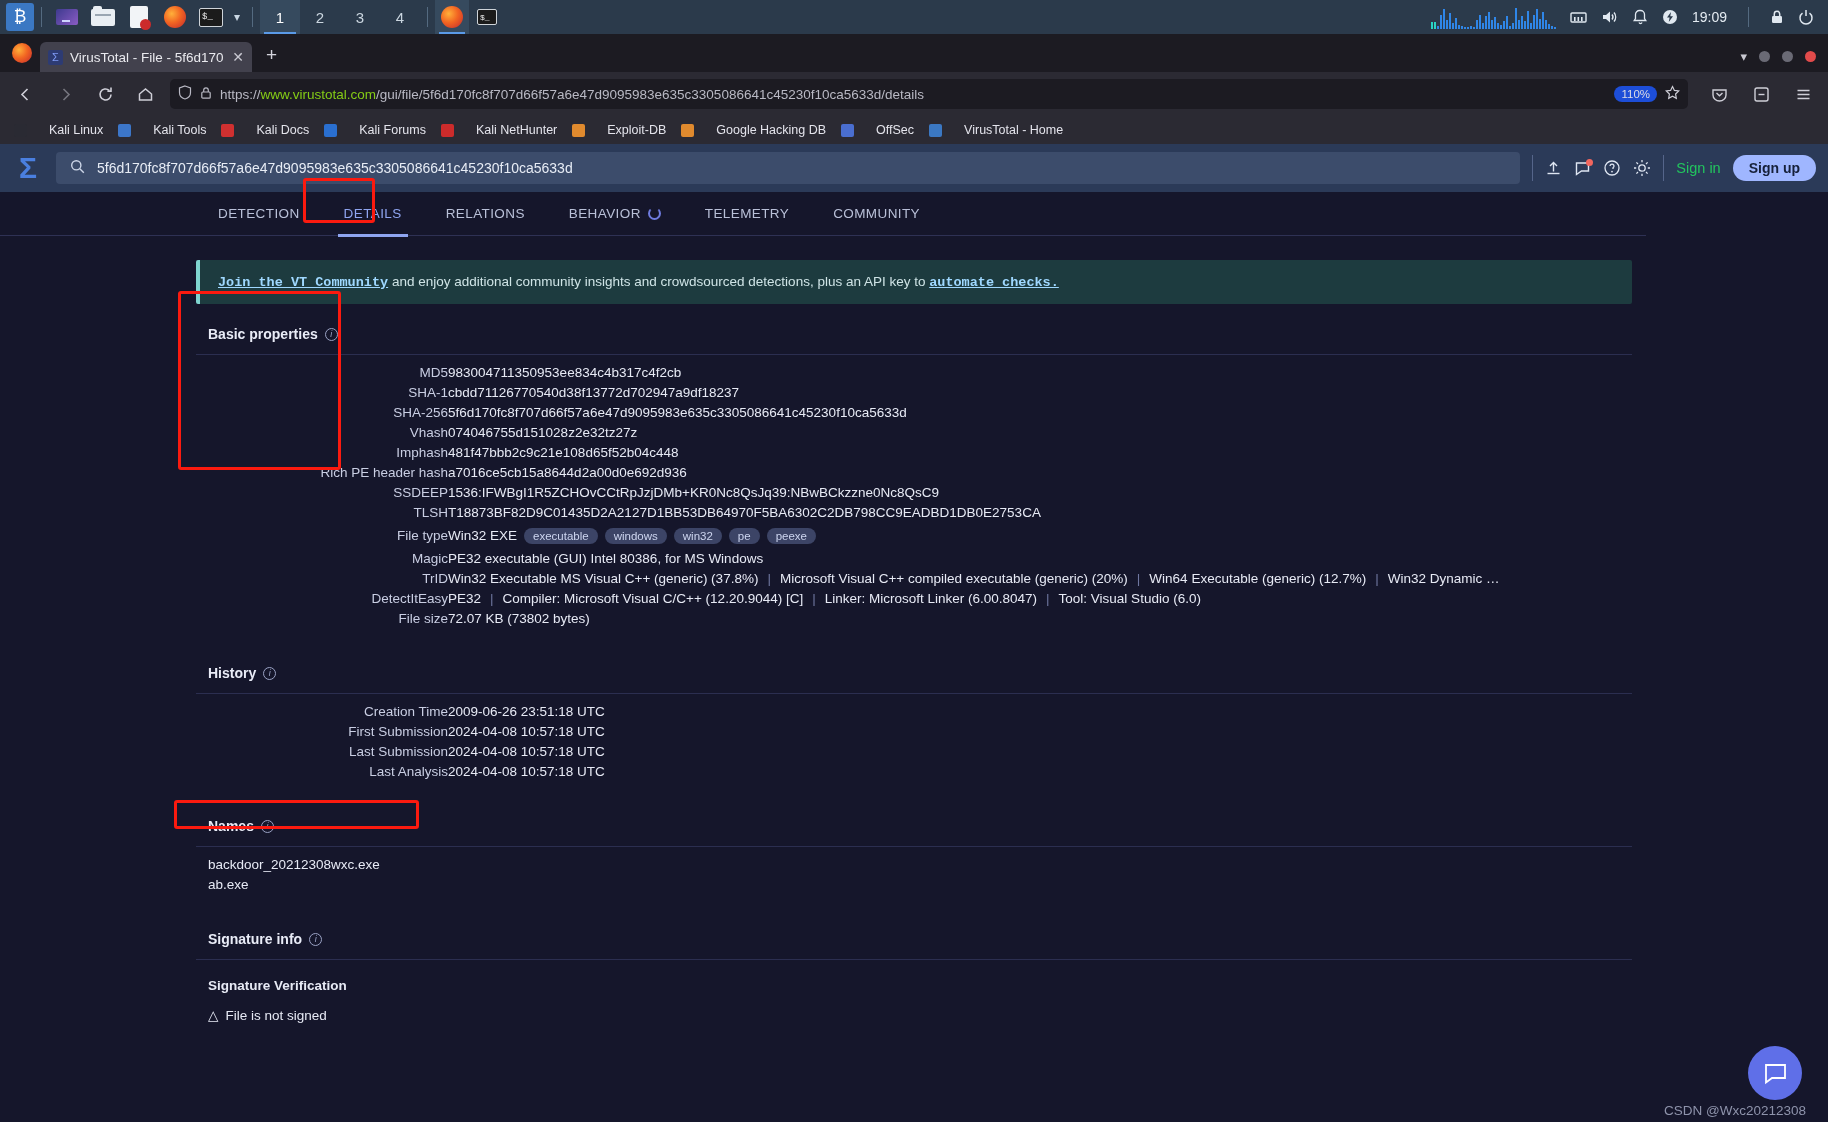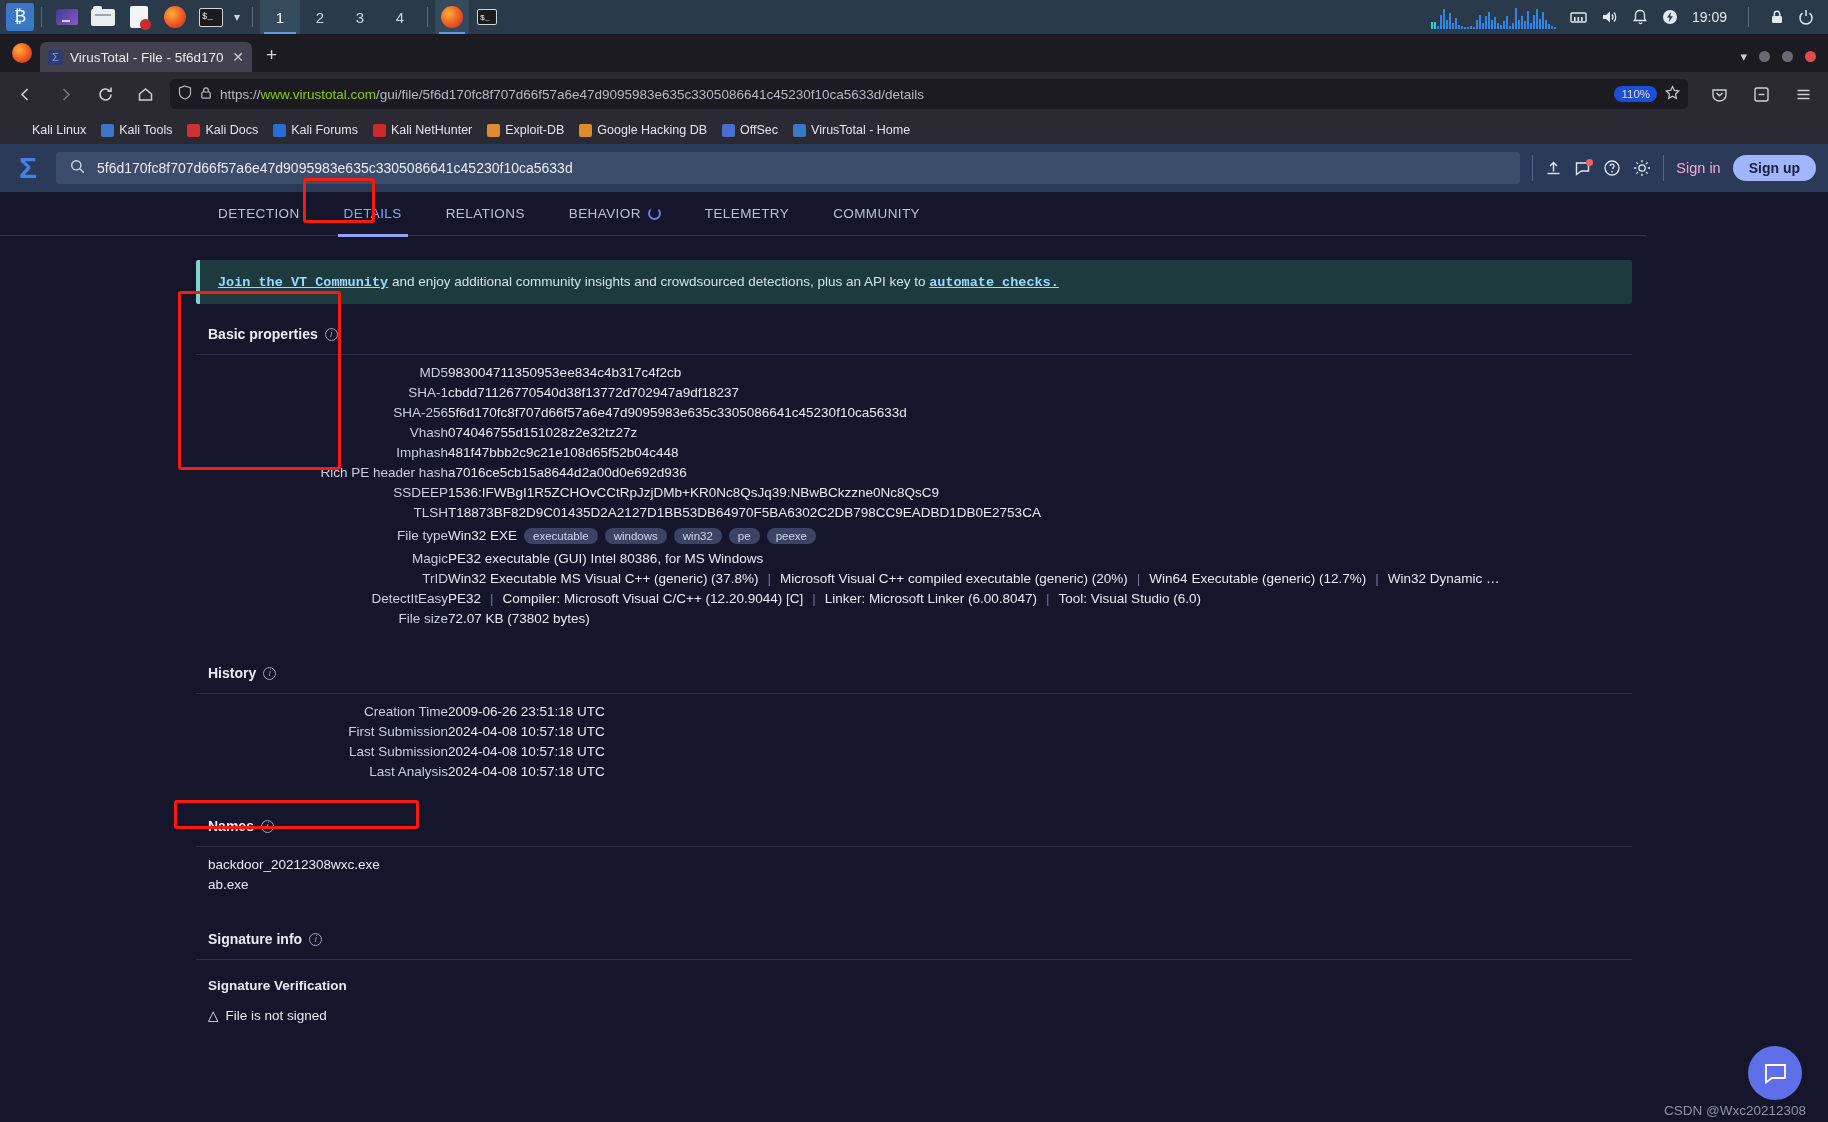--- a/index.html
+++ b/index.html
@@ -87,35 +87,35 @@
     display:flex; align-items:center; padding:0 8px; gap:8px;
     color:#c3c3cc; font-size:13.5px;
   }
   .url-text { flex:1; white-space:nowrap; overflow:hidden; color:#b9b9c4;}
   .url-text .host { color:#84cc16; }
   .zoom-badge { background:#1d4ed8; color:#dcdce4; font-size:11.5px; padding:2px 7px; border-radius:10px;}
   .nav-right { display:flex;align-items:center;gap:12px;padding-left:6px;}
 
   #bookmarks { height:28px; display:flex; align-items:center; gap:3px; padding:0 8px; background:#2b2a33;
     font-size:12.5px; color:#e4e4ec; }
-  .bm { display:flex;align-items:center;gap:5px;padding:3px 6px;border-radius:3px;white-space:nowrap;}
+  .bm { display:flex;align-items:center;gap:22px;padding:3px 6px;border-radius:3px;white-space:nowrap;}
   .bm-ico { width:13px;height:13px;border-radius:2px;display:flex;align-items:center;justify-content:center;font-size:9px;color:#fff;}
 
   
   #page { background:#15162b; height:calc(1122px - 34px - 38px - 44px - 28px); overflow:hidden; position:relative;}
   #vt-header { height:48px; background:#2b3a58; display:flex; align-items:center; padding:0 12px; gap:12px;}
   .vt-logo { width:32px;height:30px; display:flex;align-items:center;justify-content:center; color:#4a7fe0; font-size:30px; font-weight:700;}
   #vt-search {
     flex:1; height:32px; background:#3c4c6b; border-radius:4px;
     display:flex;align-items:center;gap:12px;padding:0 14px;color:#e7ecf5;font-size:14px;
   }
   .vt-hdr-sep { width:1px;height:26px;background:#55658a; }
   .vt-ico { color:#dfe6f2; display:flex;align-items:center; position:relative; }
   .vt-dot { position:absolute; top:-1px; right:-2px; width:7px;height:7px;border-radius:50%;background:#f2665e;}
-  .signin { color:#f9a8d4; font-size:14.5px; }
+  .signin { color:#22c55e; font-size:14.5px; }
   .signup { background:#9fb6ff; color:#16203a; font-size:14px; font-weight:700; border-radius:14px; padding:5px 16px;}
 
   #vt-body { padding: 0 0 0 0; }
   #tabs-row {
     display:flex; align-items:center; gap:0;
     padding-left:196px; height:44px; position:relative;
     border-bottom:1px solid #2e3154;
     margin-right:182px;
   }
   .vtab { color:#b9c0d8; font-size:13.5px; letter-spacing:.4px; padding:0 22px; line-height:44px; position:relative;}

